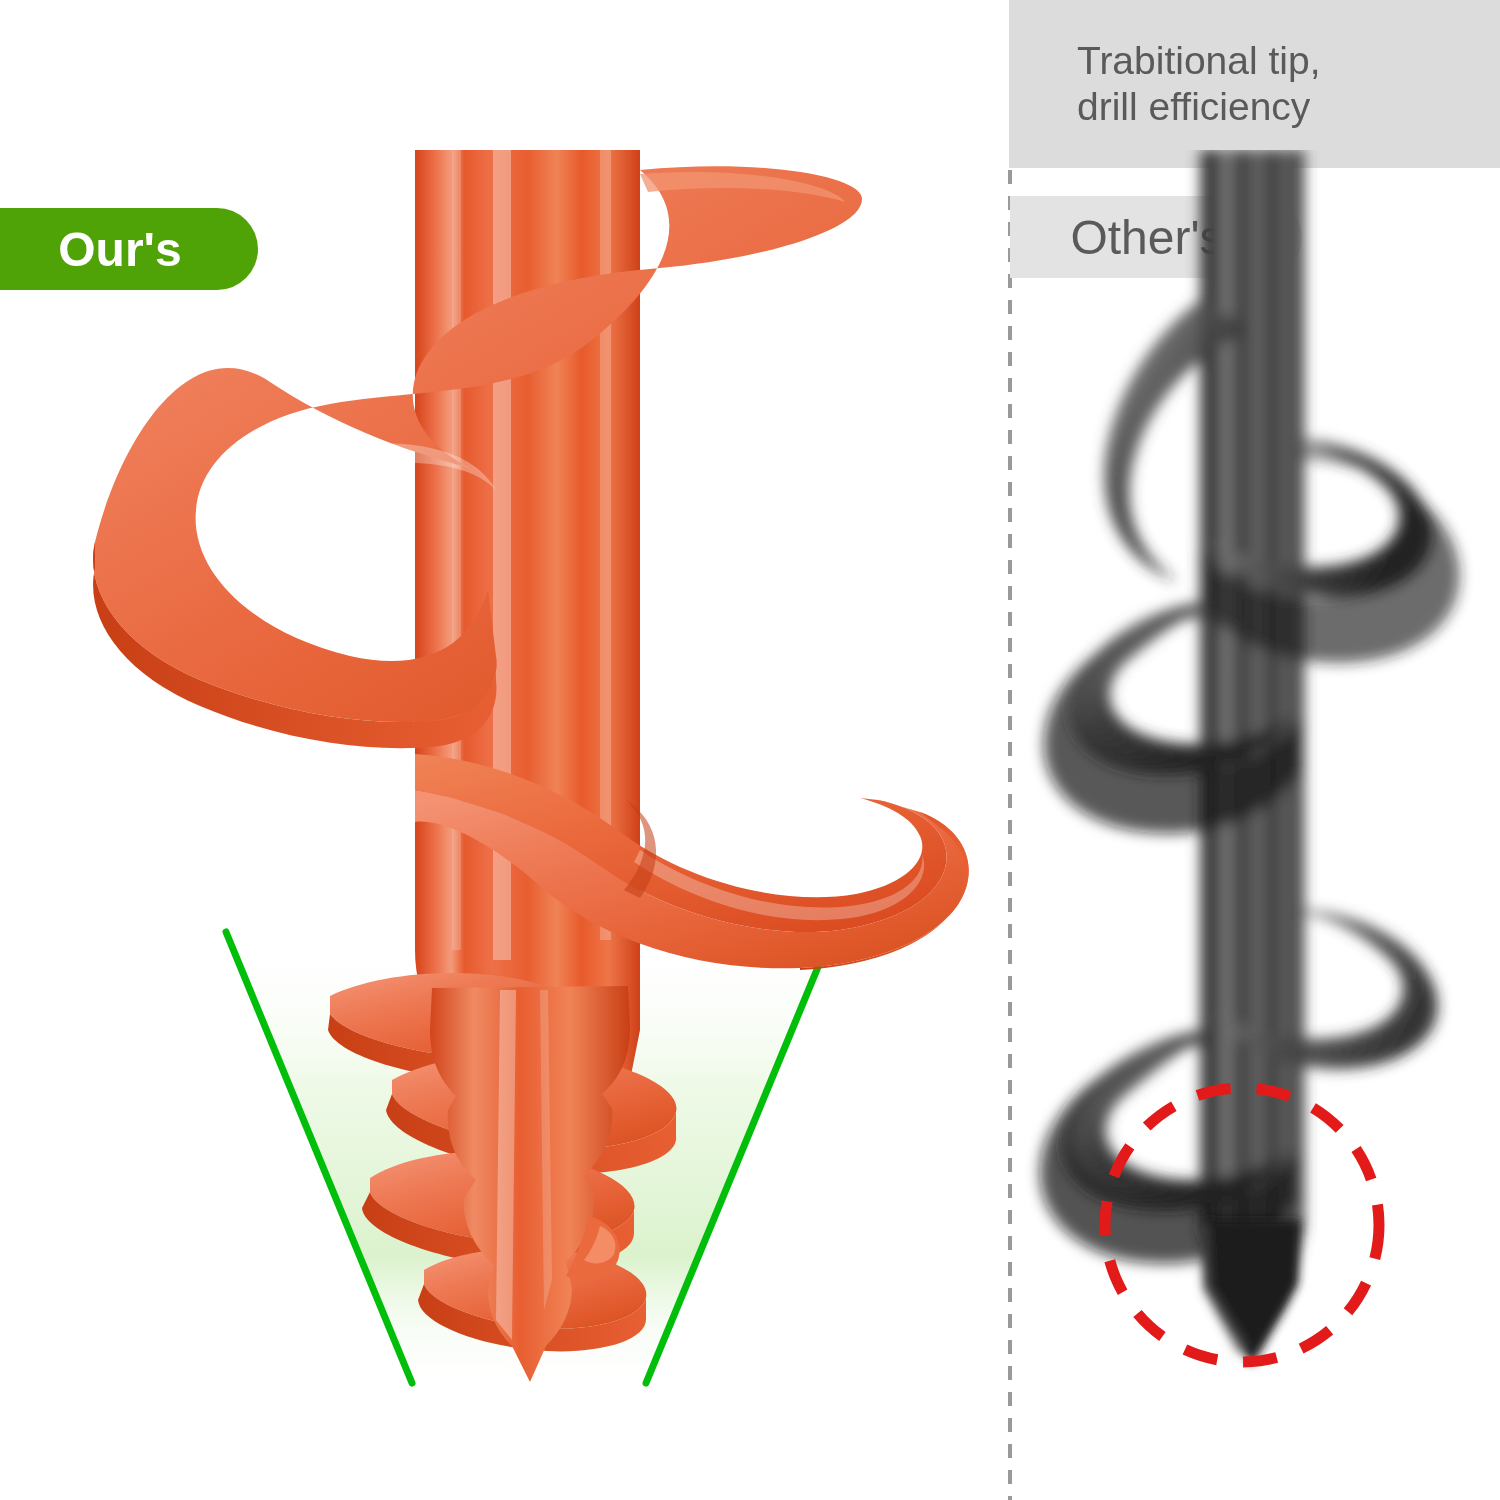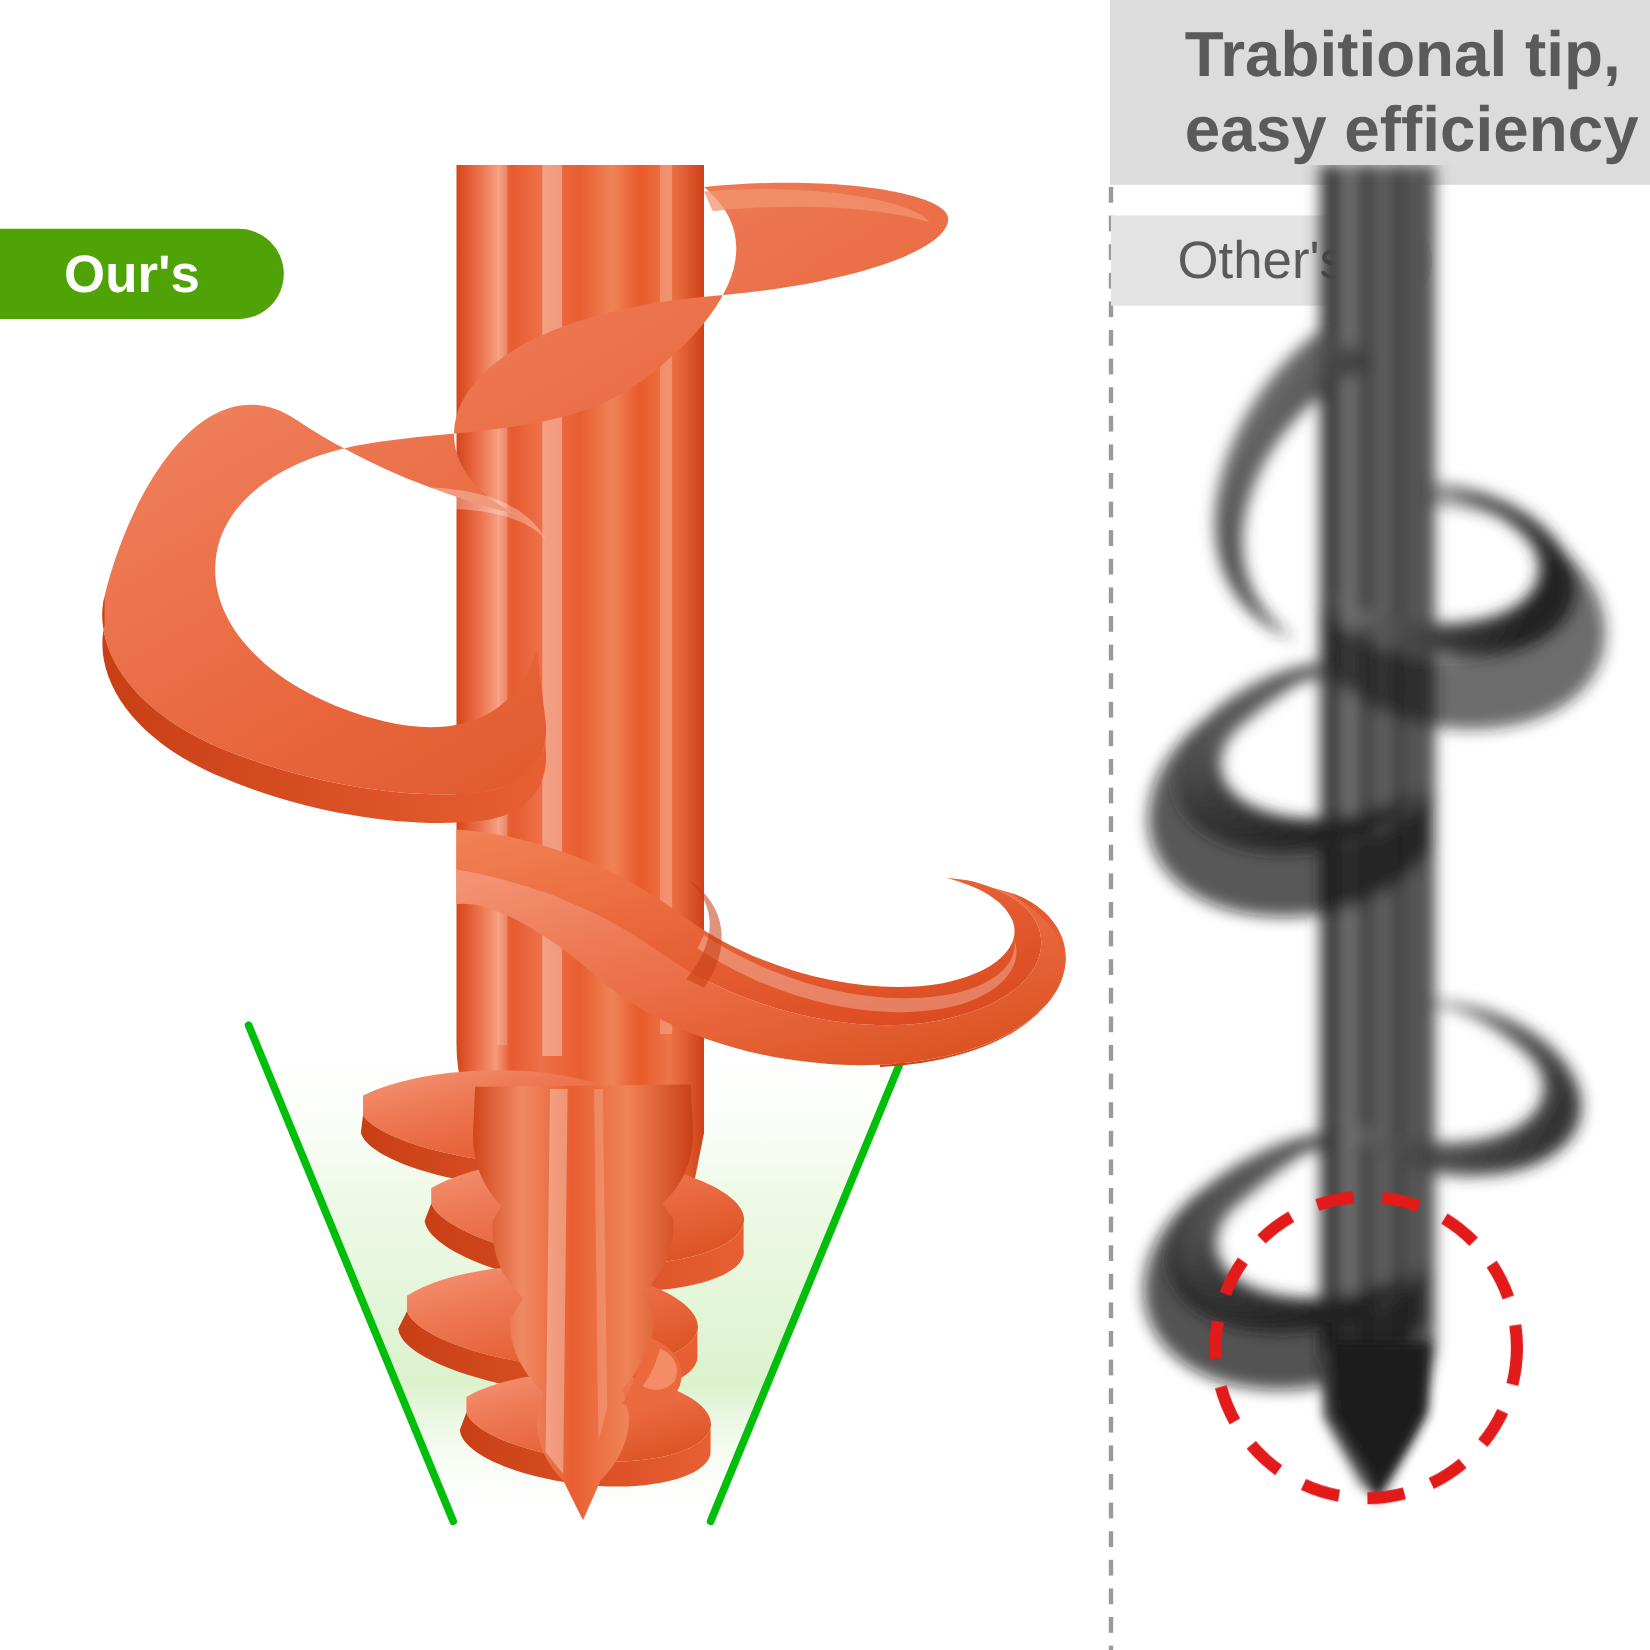--- a/index.html
+++ b/index.html
@@ -49,22 +49,22 @@
     background: #DCDCDC;
     display: flex;
     flex-direction: column;
     align-items: flex-start;
     justify-content: center;
     box-sizing: border-box;
     padding-left: 68px;
   }
   .banner-right-line {
     color: #5A5A5A;
-    font-size: 58px;
-    font-weight: bold;
+    font-size: 39px;
+    font-weight: normal;
     line-height: 1.18;
     white-space: nowrap;
   }
 
   
   .divider {
     position: absolute;
     left: 1008px;
     top: 170px;
     width: 4px;
@@ -138,21 +138,21 @@
   }
 </style>
 </head>
 <body>
 
 <div id="page">
 
 
   <div class="banner-right">
     <span class="banner-right-line">Trabitional tip,</span>
-    <span class="banner-right-line">easy efficiency</span>
+    <span class="banner-right-line">drill efficiency</span>
   </div>
 
   <div class="divider"></div>
 
   <div class="badge-ours">
     <span class="badge-ours-text">Our's</span>
   </div>
 
   <div class="badge-others">
     <span class="badge-others-text">Other's</span>

